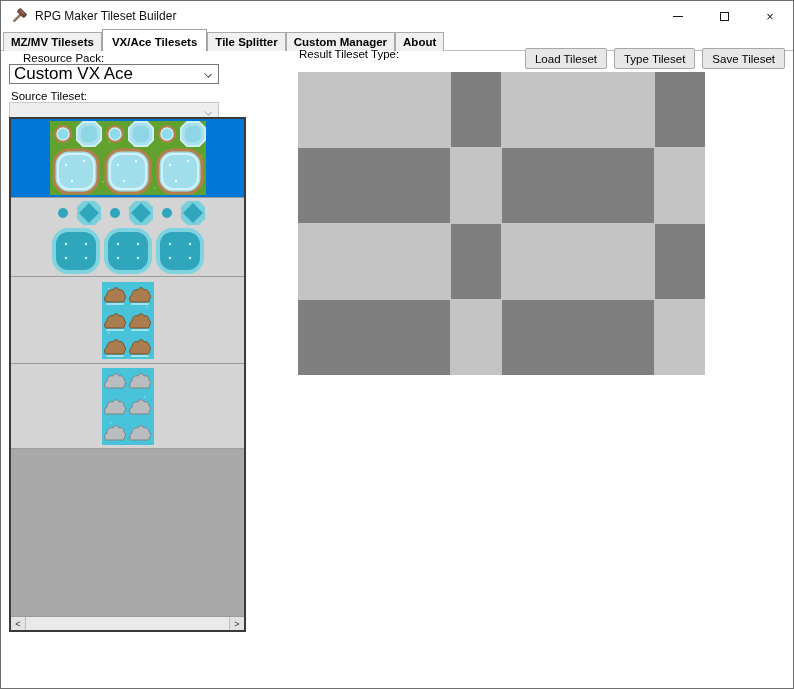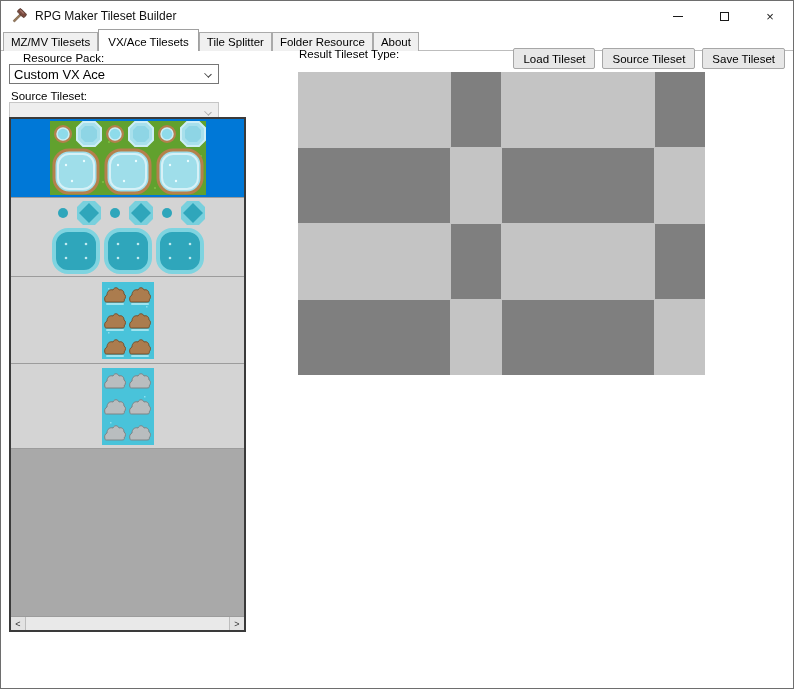--- a/index.html
+++ b/index.html
@@ -12,33 +12,33 @@
   
   .titlebar { position:absolute; left:0; top:0; width:100%; height:30px; background:#fff; display:flex; align-items:center; }
   .app-icon { width:17px; height:17px; margin-left:9px; flex:0 0 auto; }
   .title-text { font-size:12px; margin-left:8px; color:#111; }
   .win-controls { position:absolute; right:0; top:0; height:30px; display:flex; }
   .win-btn { width:46px; height:30px; display:flex; align-items:center; justify-content:center; cursor:default; }
   .glyph-min { width:10px; height:1px; background:#1a1a1a; }
   .glyph-max { width:9px; height:9px; border:1px solid #1a1a1a; }
   .glyph-close { font-size:13px; color:#1a1a1a; line-height:1; }
   
-  .tabstrip { position:absolute; left:2px; top:28px; height:22px; display:flex; align-items:flex-end; }
+  .tabstrip { position:absolute; left:2px; top:28px; height:22px; display:flex; align-items:flex-end;font-weight:bold; }
   .tab {
     background:#f0f0f0; border:1px solid #aaaaaa; border-bottom:none;
     font-size:11.5px; padding:3px 7px 3px 7px; height:19px; display:flex; align-items:center;
     margin-right:0px; position:relative;
   }
   .tab.active { background:#ffffff; height:22px; padding:3px 9px; z-index:3; border-color:#a0a0a0;align-items:flex-end; }
   .page-border { position:absolute; left:0; top:49px; width:100%; height:0; border-top:1px solid #bdbdbd; }
   
   .label { position:absolute; font-size:11.5px; color:#000; }
   .combo {
     position:absolute; height:20px; background:#fff; border:1px solid #767676;
-    font-size:13px; display:flex; align-items:center; padding-left:4px;
+    font-size:17px; display:flex; align-items:center; padding-left:4px;
   }
   .combo .chev { position:absolute; right:7px; top:6px; width:6px; height:6px;
     border-right:1px solid #3b3b3b; border-bottom:1px solid #3b3b3b; transform:rotate(45deg) scale(1,0.8); }
   .combo.disabled { background:#eeeeee; border-color:#c6c6c6; color:#777; }
   .combo.disabled .chev { border-color:#a9a9a9; }
   
   .tileset-list {
     position:absolute; left:8px; top:116px; width:237px; height:515px;
     border:2px solid #3a3a3a; background:#a9a9a9; display:flex; flex-direction:column; overflow:hidden;
   }
@@ -99,21 +99,21 @@
     <div class="tab">
         <span>MZ/MV Tilesets</span>
       </div>
     <div class="tab active">
         <span>VX/Ace Tilesets</span>
       </div>
     <div class="tab">
         <span>Tile Splitter</span>
       </div>
     <div class="tab">
-        <span>Folder Resource</span>
+        <span>Custom Manager</span>
       </div>
     <div class="tab">
         <span>About</span>
       </div>
   </div>
 
   <span class="label" style="left:10px; top:51px;padding-left:12px;">Resource Pack:</span>
   <div class="combo" style="left:8px; top:63px; width:210px;">
     <span>Custom VX Ace</span>
     <span class="chev"></span>
@@ -291,21 +291,21 @@
           <span>&gt;</span>
         </div>
     </div>
   </div>
 
   <div class="result-row">
     <span class="label-inline">Result Tileset Type:</span>
   </div>
   <div class="button-row">
     <div class="btn">Load Tileset</div>
-    <div class="btn">Source Tileset</div>
+    <div class="btn">Type Tileset</div>
     <div class="btn">Save Tileset</div>
   </div>
 
   <div class="preview-grid" style="background: rgb(196, 196, 196);">
       <div class="pg-row">
         <div class="pg-cell" style="width: 152px; height: 75px; background: rgb(196, 196, 196);"></div>
         <div class="pg-cell" style="width: 50px; height: 75px; background: rgb(127, 127, 127);"></div>
         <div class="pg-cell" style="width: 152px; height: 75px; background: rgb(196, 196, 196);"></div>
         <div class="pg-cell" style="width: 50px; height: 75px; background: rgb(127, 127, 127);"></div>
       </div>

